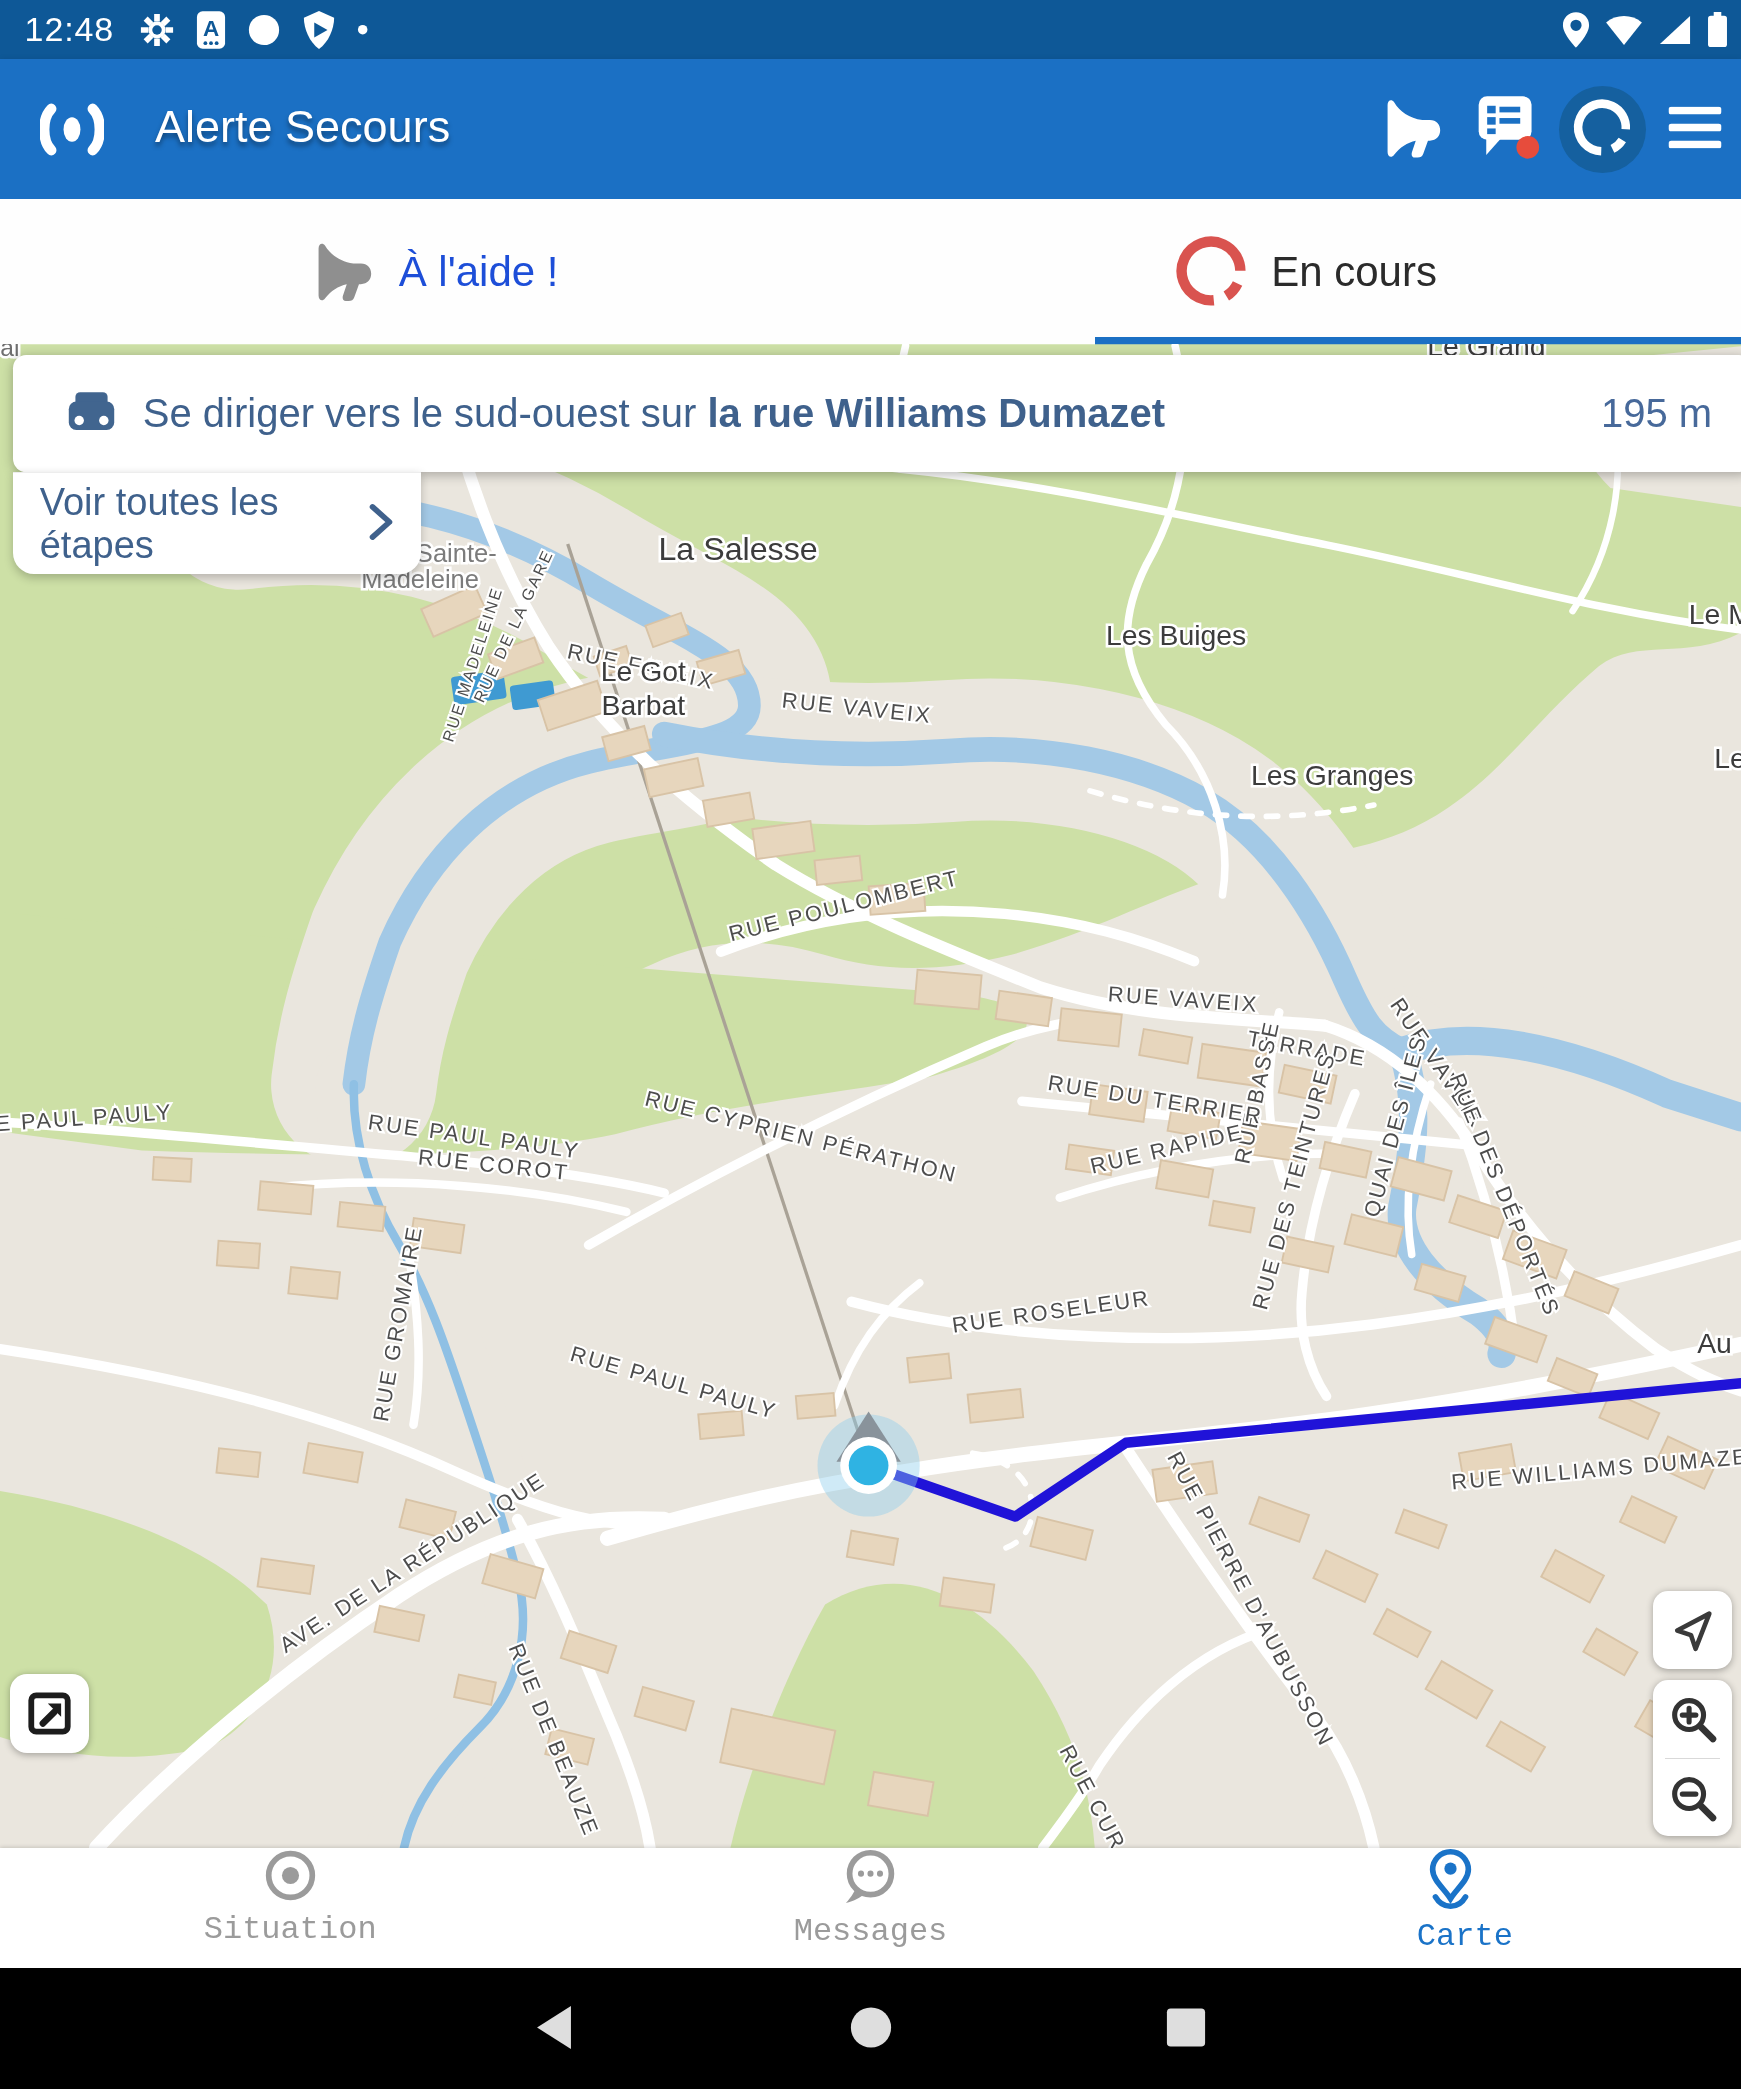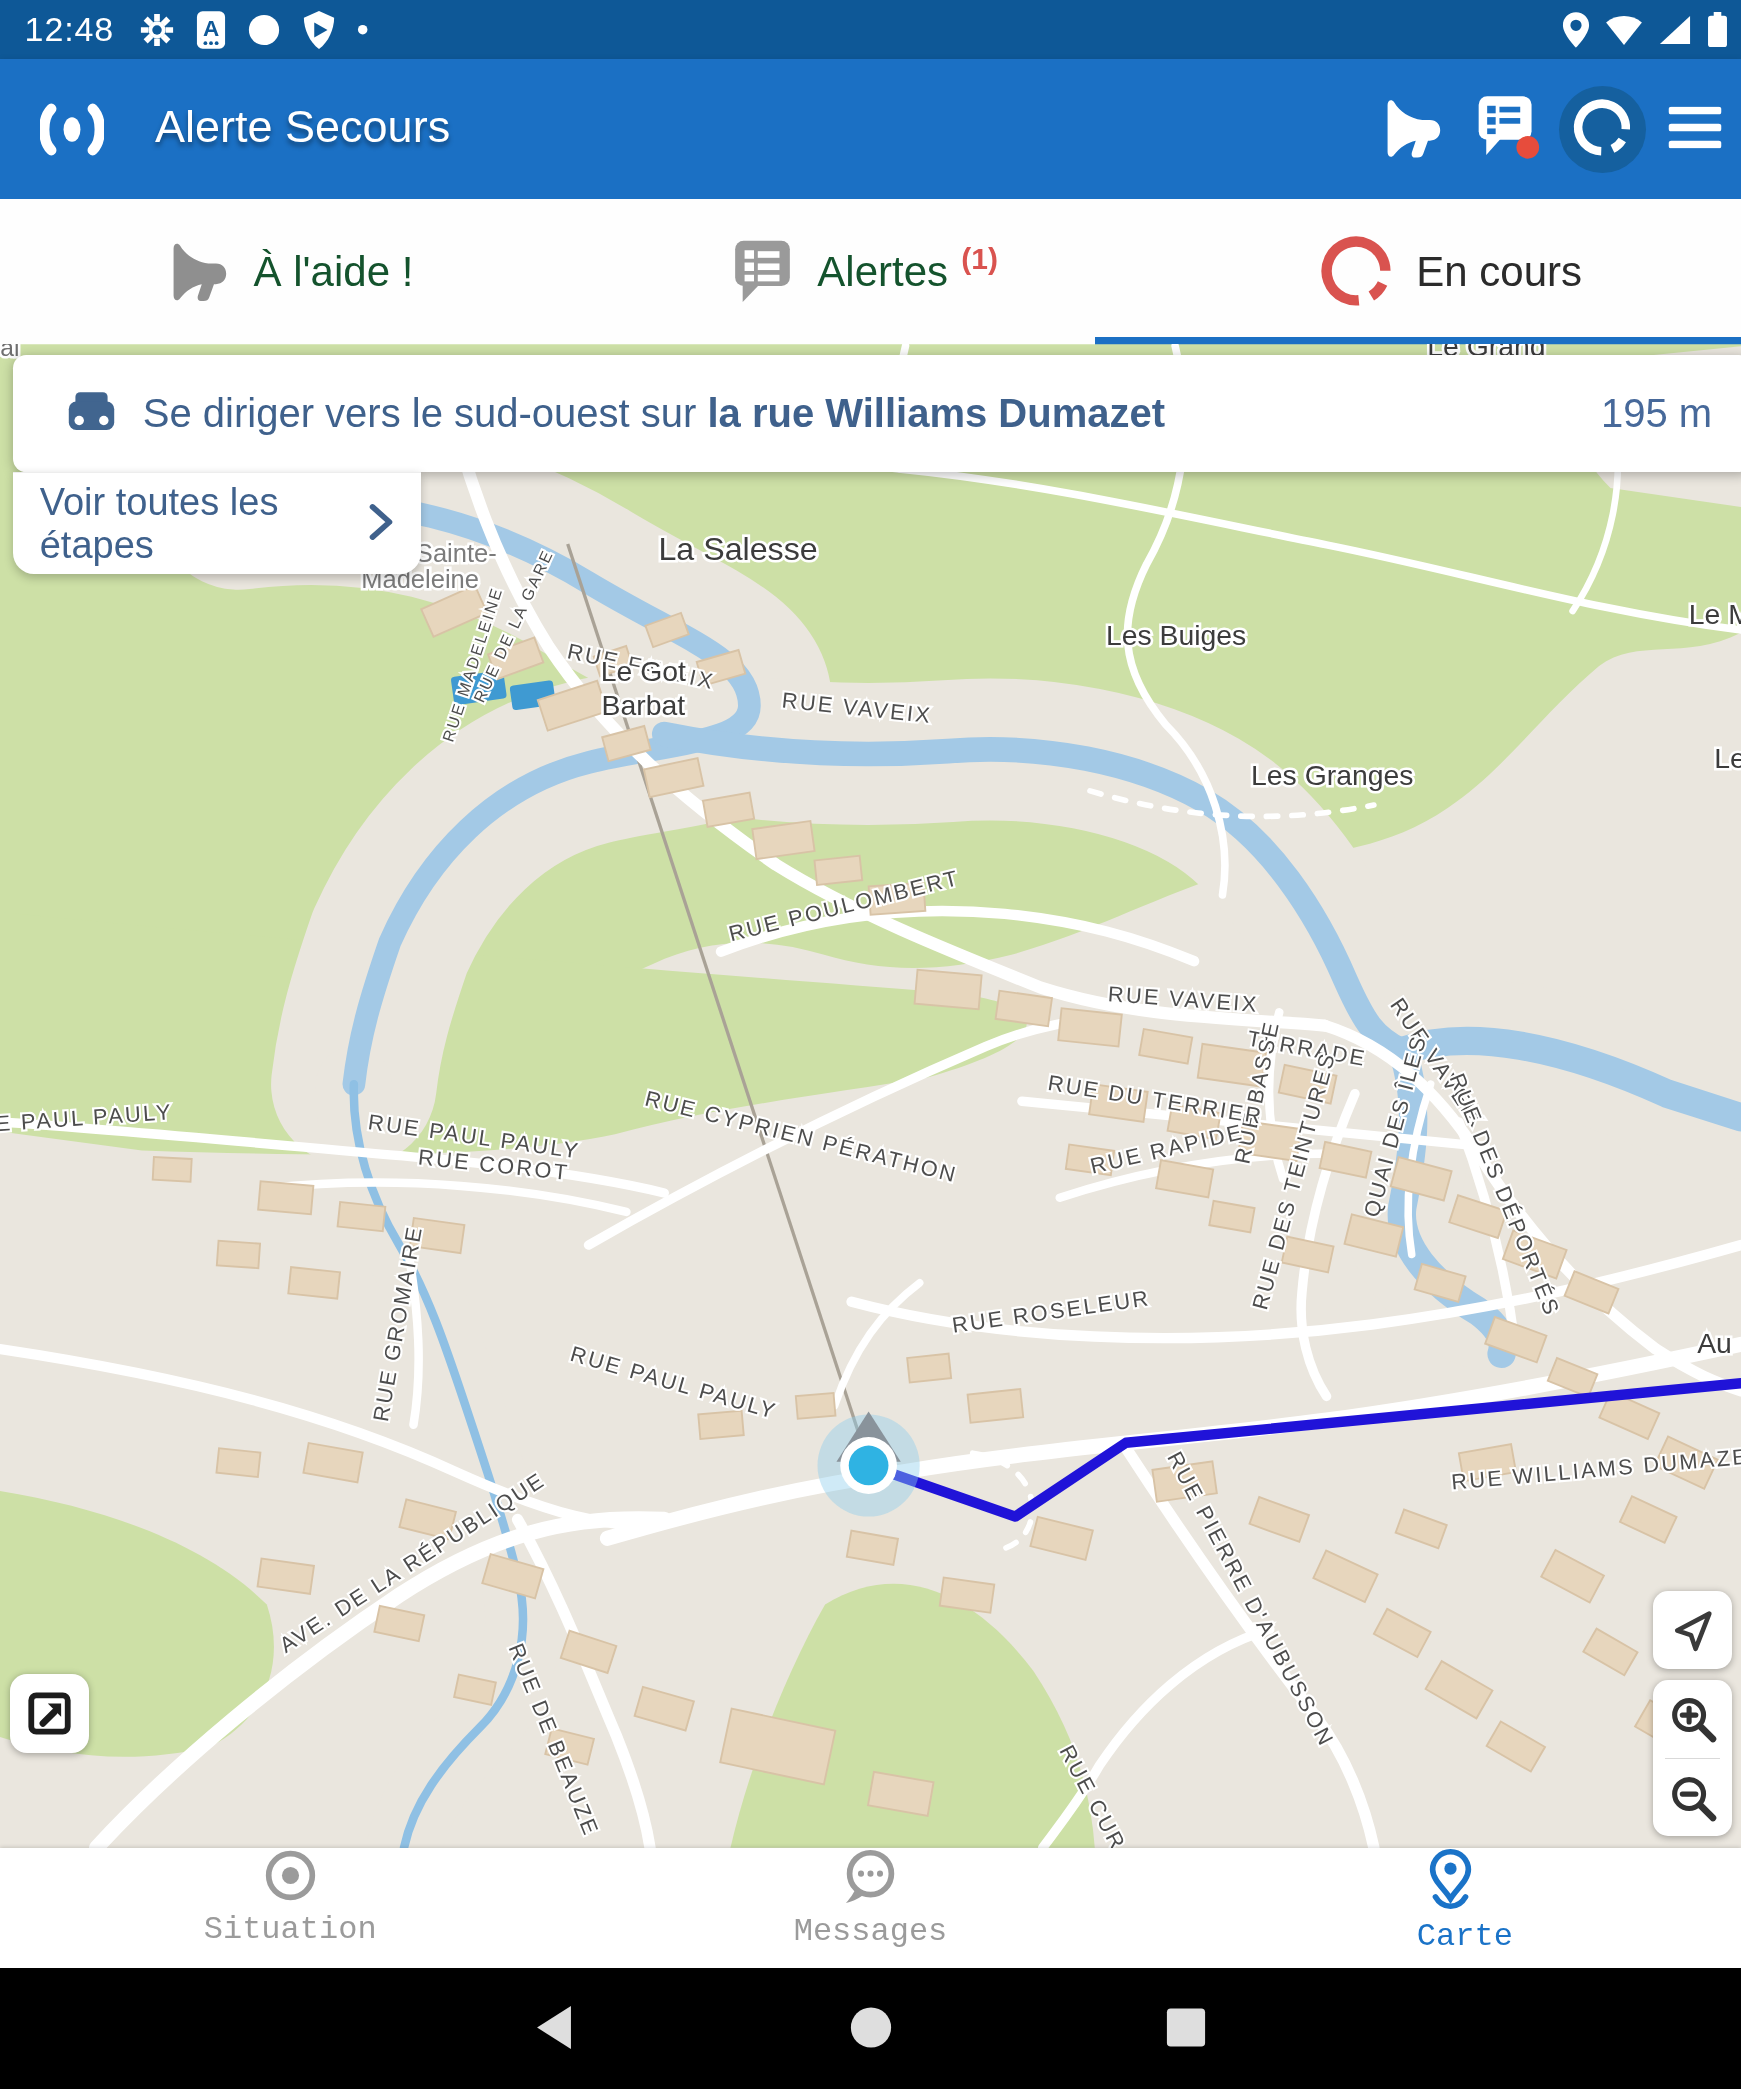--- a/index.html
+++ b/index.html
@@ -17,21 +17,21 @@
            box-shadow:0 2.8px 7.6px rgba(0,0,0,.25);}
   .app-logo{position:absolute;left:40px;top:40px;}
   .app-title{position:absolute;left:155px;top:42px;font-size:45px;color:#fff;
              text-shadow:0 3.8px 5.7px rgba(0,0,0,.4);}
   .ab-ico{position:absolute;top:50%;transform:translate(-50%,-50%);}
   .spinner-bg{position:absolute;left:1559px;top:26.5px;width:87px;height:87px;border-radius:50%;
               background:#15609f;}
   
   .tab-bar{position:absolute;top:199px;left:0;width:1741px;height:146px;background:#fefefe;display:flex;}
   .tab{flex:1;display:flex;align-items:center;justify-content:center;gap:24.6px;}
-  .tab-label{font-size:42px;color:#14532d;}
+  .tab-label{font-size:42px;color:#1d4ed8;}
   .tab.active .tab-label{color:#2b2b2b;}
   .tab-badge{font-size:30px;color:#d9534f;font-weight:bold;position:relative;top:-13.2px;left:-11.4px;}
   .tab-indicator{position:absolute;bottom:0;left:1095px;width:646px;height:8.5px;background:#1b70c4;}
   
   .map-wrap{position:absolute;top:344px;left:0;width:1741px;height:1504px;overflow:hidden;}
   svg text{font-family:"Liberation Sans",sans-serif;}
   .street-lbl{fill:#4d4d4d;stroke:#ffffff;stroke-width:4.5px;paint-order:stroke;
               letter-spacing:2.5px;text-anchor:middle;}
   .place-lbl{stroke:#ffffff;stroke-width:5.5px;paint-order:stroke;text-anchor:middle;}
   
@@ -184,36 +184,20 @@
   <div class="tab-bar">
     <div class="tab">
       <span>
         <svg width="62" height="62" viewBox="0 0 66 66">
             <g transform="translate(66,0) scale(-1,1)" fill="#8f8f8f">
               <path d="M52,6 C46,16 36,23 22,25 L14,25 C7,25 3,30 3,36 C3,42 7,47 14,47 L16,47 L21,61 C22,64 24,65 27,65 L30,65 C33,65 34,62 33,59 L29,47 C38,49 46,54 52,62 C55,66 59,64 59,59 L59,9 C59,4 55,2 52,6 Z"></path>
             </g>
           </svg>
       </span>
       <span class="tab-label">À l'aide !</span>
-    </div>
-    <div class="tab">
-      <span>
-        <svg width="61" height="66" viewBox="0 0 64 70">
-            <rect x="3" y="3" width="58" height="48" rx="9" fill="#9a9a9a"></rect>
-            <polygon points="11,50 11,68 28,50" fill="#9a9a9a"></polygon>
-            <rect x="13" y="13" width="10" height="9" fill="#fff"></rect>
-            <rect x="27" y="14" width="23" height="7" fill="#fff"></rect>
-            <rect x="13" y="26" width="10" height="9" fill="#fff"></rect>
-            <rect x="27" y="27" width="23" height="7" fill="#fff"></rect>
-            <rect x="13" y="39" width="10" height="7" fill="#fff"></rect>
-            <rect x="27" y="39" width="23" height="7" fill="#fff"></rect>
-          </svg>
-      </span>
-      <span class="tab-label">Alertes</span>
-      <span class="tab-badge">(1)</span>
     </div>
     <div class="tab active">
       <span>
         <svg width="72" height="72" viewBox="0 0 76 76">
             <circle cx="38" cy="38" r="31" fill="none" stroke="#d9534f" stroke-width="11" stroke-dasharray="132 14 18 14 18 14" transform="rotate(115 38 38)"></circle>
           </svg>
       </span>
       <span class="tab-label">En cours</span>
     </div>
     <div class="tab-indicator"></div>

